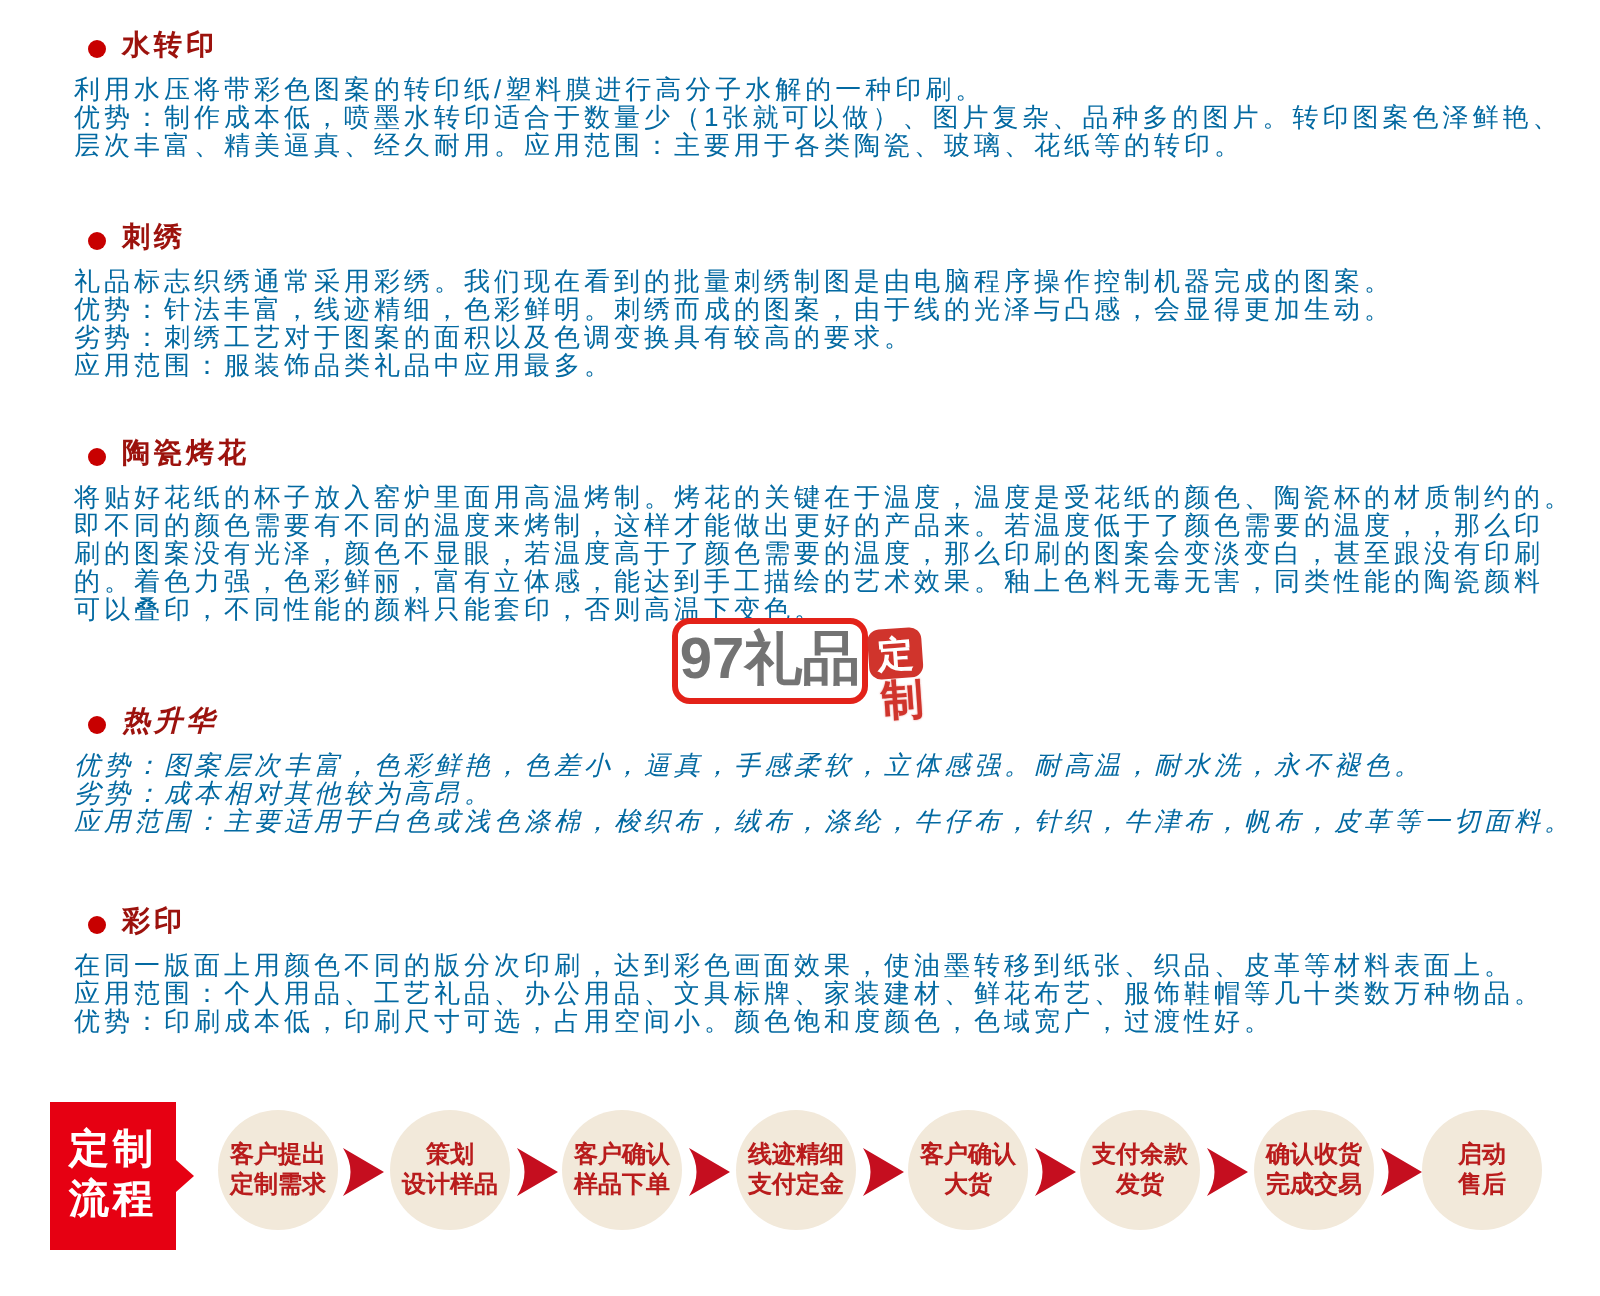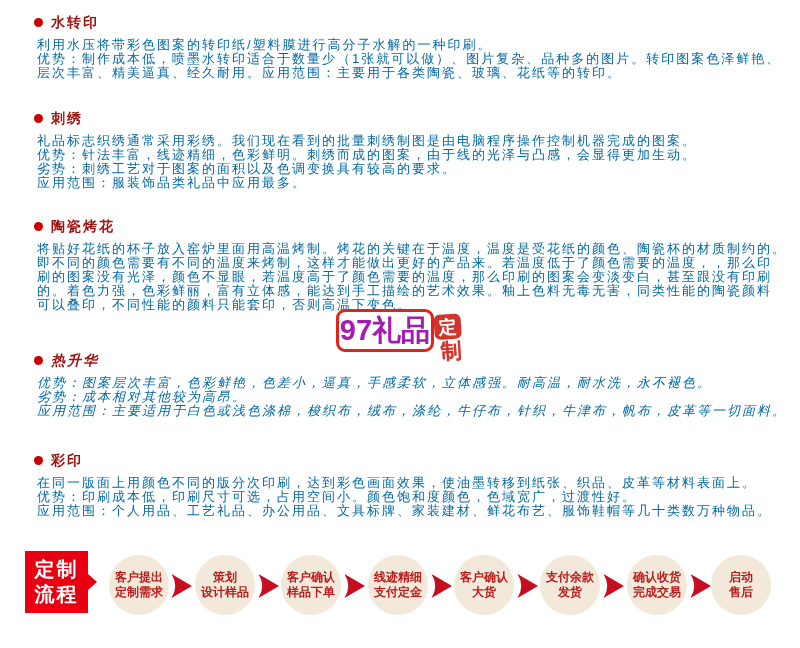--- a/index.html
+++ b/index.html
@@ -2,47 +2,47 @@
 <html><head>
 <meta charset="utf-8">
 <style>
   html,body{margin:0;padding:0;background:#fff;}
   #screen{
     position:relative;width:800px;height:648px;background:#ffffff;overflow:hidden;
     font-family:"Liberation Sans","DejaVu Sans",sans-serif;
   }
   
   .sec{position:absolute;left:0;width:800px;}
-  .sec-head{display:flex;align-items:center;padding-left:34px;height:14px;}
+  .sec-head{display:flex;align-items:flex-end;padding-left:44px;height:14px;}
   .bullet{width:9px;height:9px;border-radius:50%;background:#c80000;flex:0 0 auto;}
   .sec-title{margin:0 0 0 8px;font-size:14px;font-weight:bold;color:#9c120d;letter-spacing:2px;line-height:14px;}
   .sec-body{margin:9px 0 0 37px;}
   .ln{height:14px;line-height:14px;font-size:13px;color:#0369a1;letter-spacing:2px;white-space:nowrap;}
   .s1{top:15px;} .s2{top:111px;} .s3{top:219px;} .s4{top:353px;font-style:italic;} .s5{top:453px;}
   
   .wm-box{
     position:absolute;left:336px;top:309px;width:98px;height:43px;
     border:3px solid #e32219;border-radius:9px;background:rgba(255,255,255,0.6);
     display:flex;align-items:center;justify-content:center;box-sizing:border-box;
   }
-  .wm-text{font-size:29px;font-weight:bold;color:#a21caf;letter-spacing:0px;line-height:29px;}
+  .wm-text{font-size:29px;font-weight:bold;color:#737373;letter-spacing:0px;line-height:29px;}
   .seal{position:absolute;left:435px;top:314px;width:32px;height:50px;transform:rotate(-4deg);}
   .seal-top{
     width:27px;height:25px;background:#d0342c;border-radius:6px;
     display:flex;align-items:center;justify-content:center;
     color:#fff;font-size:18px;font-weight:bold;
   }
   .seal-bottom{
     margin:1px 0 0 5px;color:#d0342c;font-size:21px;font-weight:bold;line-height:22px;
     text-shadow:0 0 1px rgba(208,52,44,.6);
   }
   
   .flow{position:absolute;left:0;top:0;width:800px;height:648px;pointer-events:none;}
   .flow-label{
-    position:absolute;left:25px;top:551px;width:63px;height:62px;background:#e60012;
+    position:absolute;left:25px;top:551px;width:63px;height:74px;background:#e60012;
     display:flex;flex-direction:column;align-items:center;justify-content:center;
     color:#fff;font-weight:bold;font-size:20px;line-height:25px;letter-spacing:2px;
   }
   .flow-label-pointer{
     position:absolute;right:-9px;top:50%;margin-top:-8px;width:0;height:0;
     border-left:9px solid #e60012;border-top:8px solid transparent;border-bottom:8px solid transparent;
   }
   .step{
     position:absolute;top:555px;width:60px;height:60px;border-radius:50%;background:#f2e9da;
     display:flex;flex-direction:column;align-items:center;justify-content:center;
@@ -111,22 +111,22 @@
     </div>
   </section>
 
   <section class="sec s5">
     <div class="sec-head">
       <span class="bullet"></span>
       <h2 class="sec-title">彩印</h2>
     </div>
     <div class="sec-body">
       <div class="ln">在同一版面上用颜色不同的版分次印刷，达到彩色画面效果，使油墨转移到纸张、织品、皮革等材料表面上。</div>
+      <div class="ln">应用范围：个人用品、工艺礼品、办公用品、文具标牌、家装建材、鲜花布艺、服饰鞋帽等几十类数万种物品。</div>
       <div class="ln">优势：印刷成本低，印刷尺寸可选，占用空间小。颜色饱和度颜色，色域宽广，过渡性好。</div>
-      <div class="ln">应用范围：个人用品、工艺礼品、办公用品、文具标牌、家装建材、鲜花布艺、服饰鞋帽等几十类数万种物品。</div>
     </div>
   </section>
 
   <div class="wm-box">
     <span class="wm-text">97礼品</span>
   </div>
   <div class="seal">
     <div class="seal-top">
       <span>定</span>
     </div>

